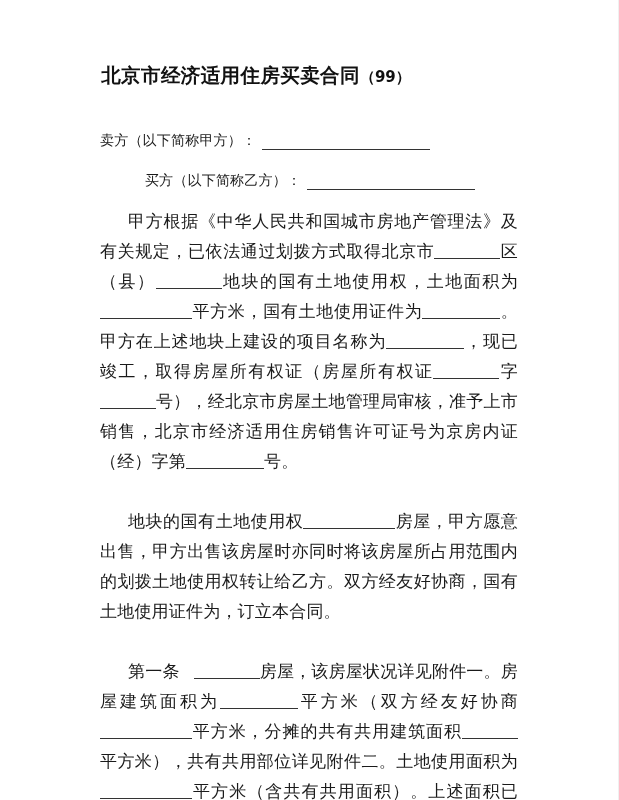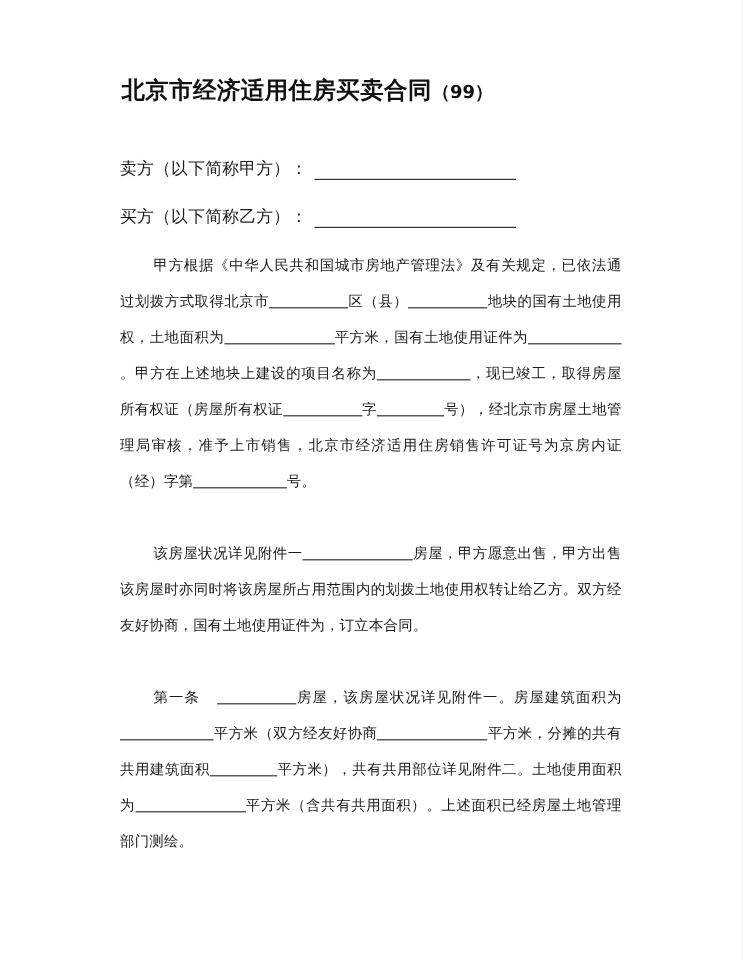--- a/index.html
+++ b/index.html
@@ -51,40 +51,40 @@
   }
   .party-line {
     display: flex;
     align-items: flex-end;
     height: 30px;
     font-size: 14px;
     letter-spacing: 0.2px;
     white-space: nowrap;
     font-family: Liberation Serif, serif;
   }
-  .party-line + .party-line { margin-top: 10px; }
+  .party-line + .party-line { margin-top: 10px; justify-content: center; }
   .party-label { flex: none; }
   .party-rule {
     flex: none;
     width: 168px;
     margin-left: 6px;
     border-bottom: 1px solid #333333;
     height: 14px;
   }
 
   
   .body-area {
     position: absolute;
     top: 206px;
     left: 100px;
     width: 418px;
   }
   p.para {
     margin: 0;
-    font-size: 12px;
+    font-size: 17px;
     line-height: 30px;
     text-align: justify;
     text-justify: inter-ideograph;
     text-indent: 28px;
     letter-spacing: 0.2px;
     color: #1a1a1a;
     word-break: break-all;
   }
   p.para + p.para { margin-top: 30px; }
 
@@ -117,18 +117,18 @@
     <div class="party-line">
       <span class="party-label">买方（以下简称乙方）：</span>
       <span class="party-rule"></span>
     </div>
   </div>
 
   <div class="body-area">
 
     <p class="para"><span>甲方根据《中华人民共和国城市房地产管理法》及有关规定，已依法通过划拨方式取得北京市</span><span class="blank b-md"></span><span>区（县）</span><span class="blank b-md"></span><span>地块的国有土地使用权，土地面积为</span><span class="blank b-xl"></span><span>平方米，国有土地使用证件为</span><span class="blank b-lg"></span><span>。甲方在上述地块上建设的项目名称为</span><span class="blank b-lg"></span><span>，现已竣工，取得房屋所有权证（房屋所有权证</span><span class="blank b-md"></span><span>字</span><span class="blank b-sm"></span><span>号），经北京市房屋土地管理局审核，准予上市销售，北京市经济适用住房销售许可证号为京房内证（经）字第</span><span class="blank b-lg"></span><span>号。</span></p>
 
-    <p class="para"><span>该房屋状况详见附件一</span><span class="blank b-xl"></span><span>房屋，甲方愿意出售，甲方出售该房屋时亦同时将该房屋所占用范围内的划拨土地使用权转让给乙方。双方经友好协商，国有土地使用证件为，订立本合同。</span></p>
+    <p class="para"><span>地块的国有土地使用权</span><span class="blank b-xl"></span><span>房屋，甲方愿意出售，甲方出售该房屋时亦同时将该房屋所占用范围内的划拨土地使用权转让给乙方。双方经友好协商，国有土地使用证件为，订立本合同。</span></p>
 
     <p class="para"><span>第一条</span><span class="gap-sm"></span><span class="blank b-md"></span><span>房屋，该房屋状况详见附件一。房屋建筑面积为</span><span class="blank b-lg"></span><span>平方米（双方经友好协商</span><span class="blank b-xl"></span><span>平方米，分摊的共有共用建筑面积</span><span class="blank b-sm"></span><span>平方米），共有共用部位详见附件二。土地使用面积为</span><span class="blank b-xl"></span><span>平方米（含共有共用面积）。上述面积已经房屋土地管理部门测绘。</span></p>
 
   </div>
 </div>
 
 </body></html>

